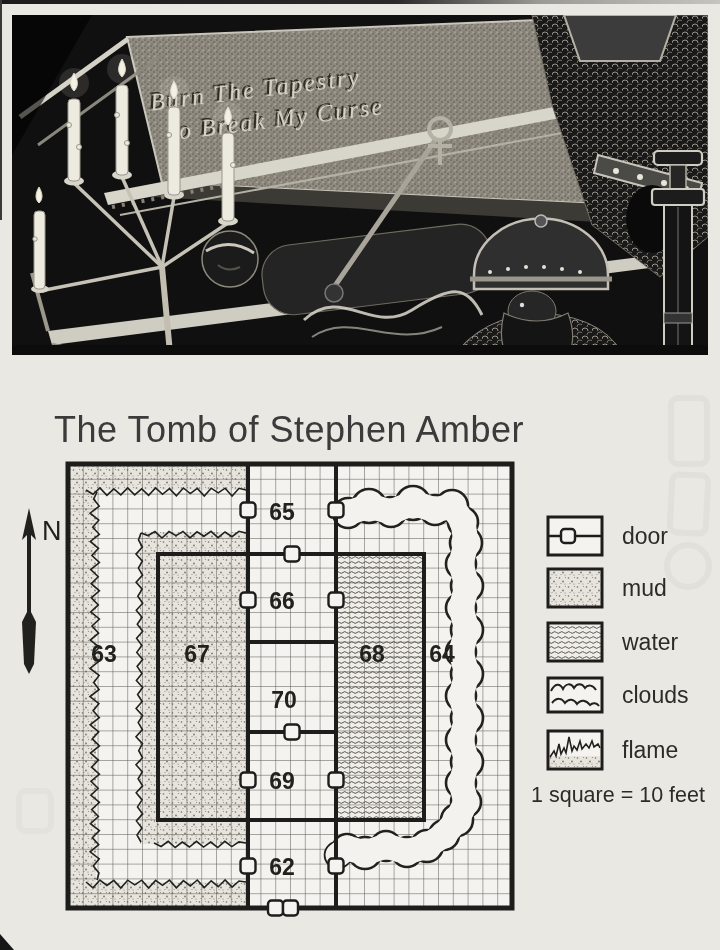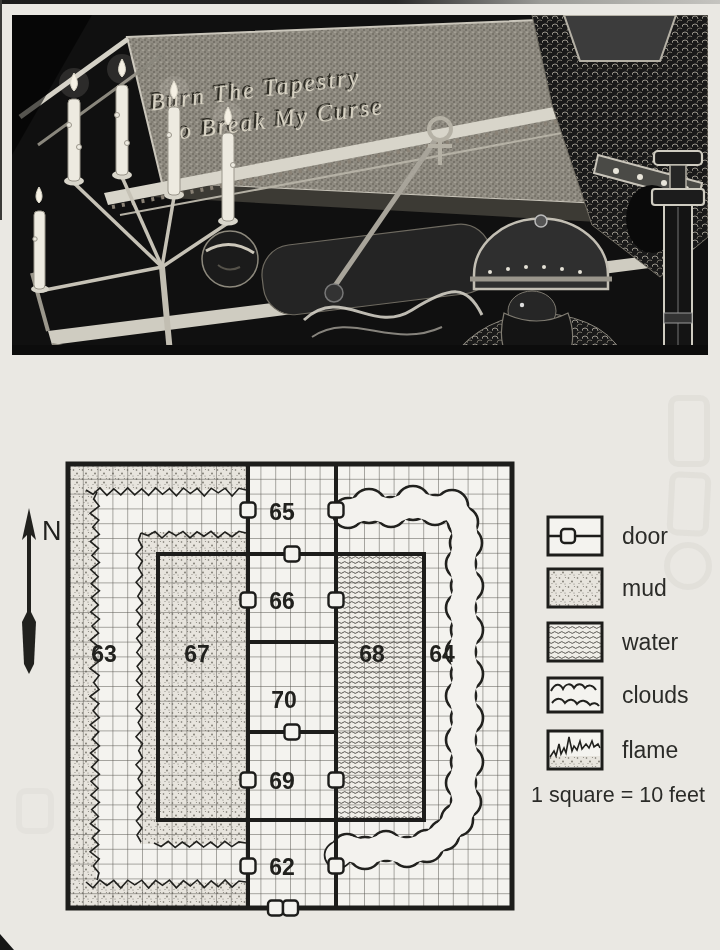--- a/index.html
+++ b/index.html
@@ -170,20 +170,21 @@
         <circle cx="110" cy="54" r="15" fill="#f5f1e4" opacity=".12"></circle>
         <circle cx="162" cy="76" r="15" fill="#f5f1e4" opacity=".12"></circle>
         <circle cx="216" cy="102" r="15" fill="#f5f1e4" opacity=".12"></circle>
       </g>
     </g>
 
     <polygon points="0,0 80,0 0,140" fill="#000" opacity=".6"></polygon>
     <rect x="0" y="330" width="696" height="10" fill="#0c0c0c"></rect>
   </svg>
 
+  <div class="page-title">The Tomb of Stephen Amber</div>
 
   <svg class="map-wrap" viewBox="0 0 720 500">
     <defs>
       <pattern id="mud" width="9" height="9" patternUnits="userSpaceOnUse">
         <rect width="9" height="9" fill="#e7e4dd"></rect>
         <circle cx="1.5" cy="2" r="0.8" fill="#6f6c64"></circle>
         <circle cx="5" cy="5.5" r="0.9" fill="#7a776e"></circle>
         <circle cx="7.5" cy="1.5" r="0.6" fill="#8a877e"></circle>
         <circle cx="3" cy="7.5" r="0.6" fill="#8a877e"></circle>
         <circle cx="7" cy="8" r="0.5" fill="#6f6c64"></circle>

